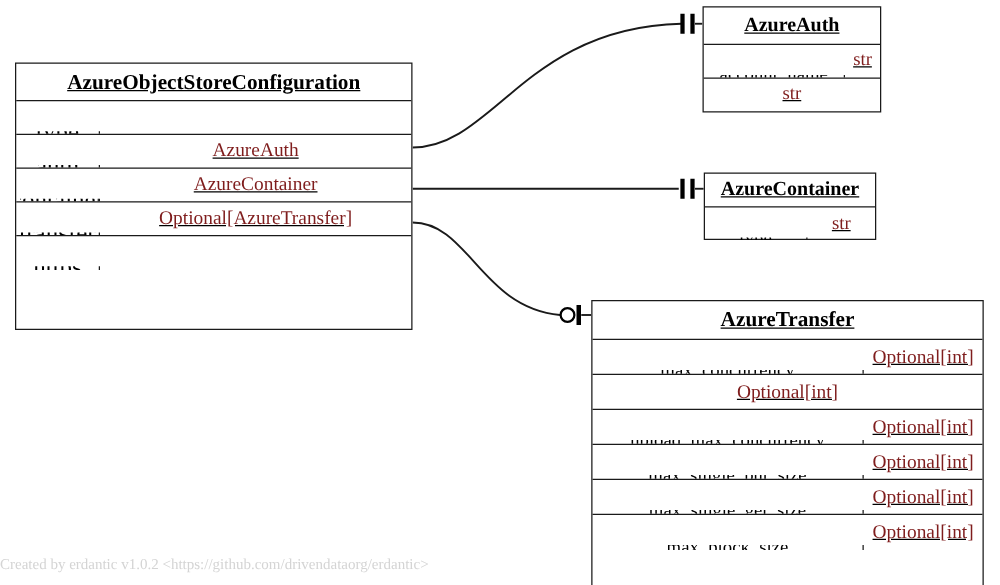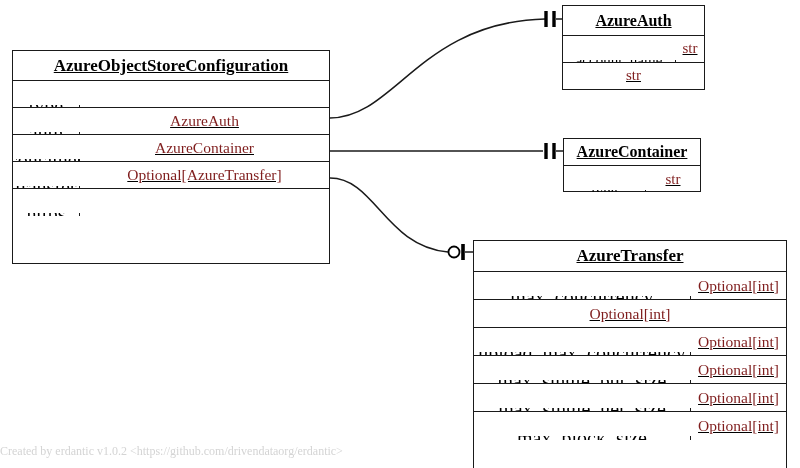--- a/index.html
+++ b/index.html
@@ -79,21 +79,21 @@
 
   #entity-container   { left: 563px; top: 138px; width: 138px; height: 54px; }
   #entity-container .entity-title { height: 27px; font-size: 16px; }
   #entity-container .row { height: 26px; }
   #entity-container .cell-name { width: 82px; font-size: 15px; }
   #entity-container .cell-type { font-size: 15px; }
 
   #entity-transfer    { left: 473px; top: 240px; width: 314px; height: 236px; }
   #entity-transfer .entity-title { height: 31px; font-size: 17px; }
   #entity-transfer .row { height: 28px; }
-  #entity-transfer .cell-name { width: 217px; font-size: 20px; }
+  #entity-transfer .cell-name { width: 217px; font-size: 15px; }
   #entity-transfer .cell-type { font-size: 15.5px; }
 
   
   #connectors {
     position: absolute;
     left: 0; top: 0;
     width: 800px; height: 468px;
     z-index: 1;
     pointer-events: none;
   }

